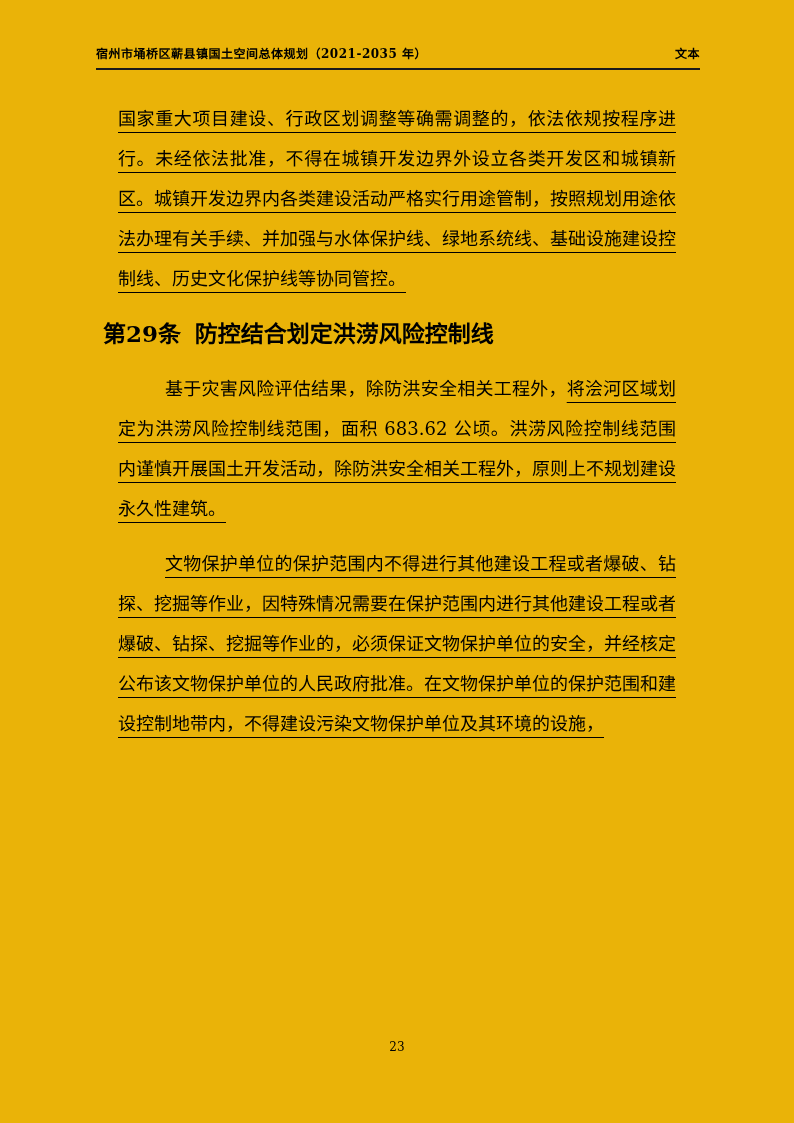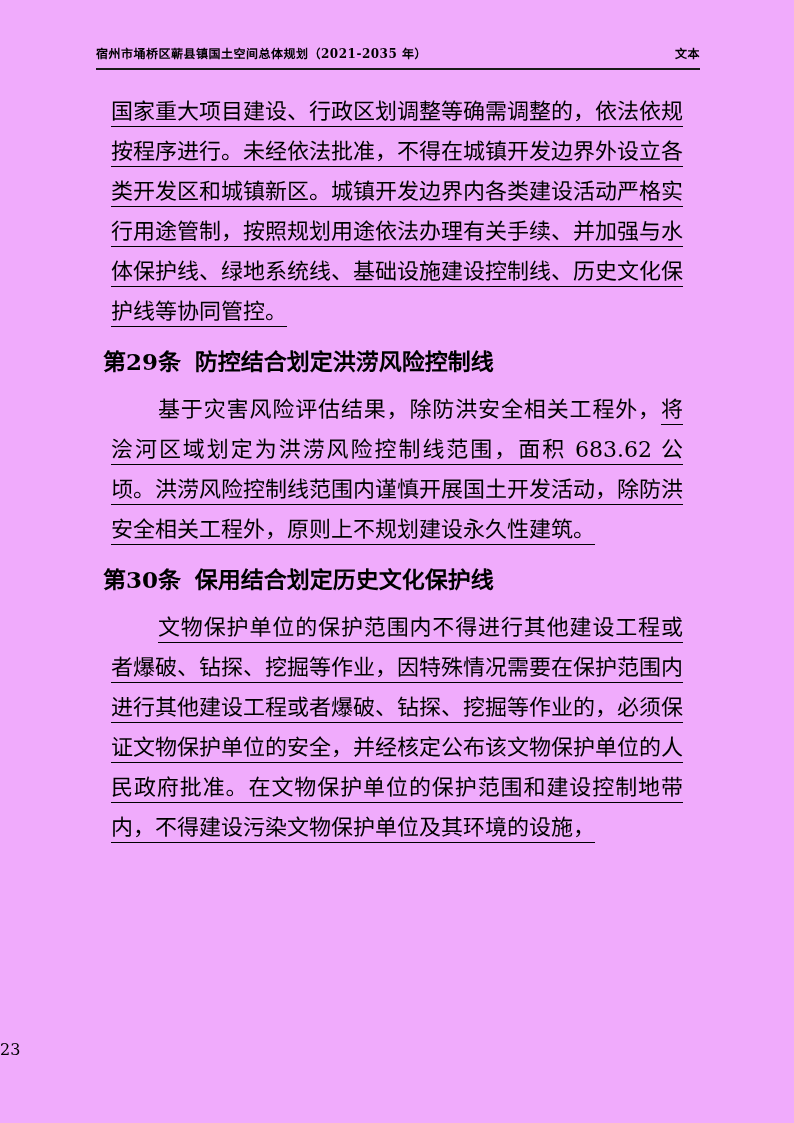--- a/index.html
+++ b/index.html
@@ -4,21 +4,21 @@
 <style>
   html, body {
     margin: 0;
     padding: 0;
     background: #ffffff;
   }
   .page {
     position: relative;
     width: 794px;
     height: 1123px;
-    background: #f0abfc;
+    background: #eab308;
     overflow: hidden;
     font-family: "DejaVu Serif", "Liberation Serif", serif;
     color: #000000;
   }
   .header {
     position: absolute;
     top: 44px;
     left: 96px;
     right: 94px;
     display: flex;
@@ -30,22 +30,22 @@
     border-bottom: 2px solid #1a1a1a;
     padding-bottom: 7px;
   }
   .content {
     position: absolute;
     top: 84px;
     left: 103px;
     width: 588px;
   }
   .para {
-    margin: 8px;
-    font-size: 22px;
+    margin: 15px;
+    font-size: 18px;
     line-height: 40px;
     text-align: justify;
     text-justify: inter-character;
   }
   .para.indent {
     text-indent: 47px;
   }
   .u {
     text-decoration: underline;
     text-decoration-thickness: 1px;
@@ -59,38 +59,38 @@
     line-height: 40px;
   }
   .heading .heading-title {
     margin-left: 0.6em;
   }
   .footer {
     position: absolute;
     top: 1040px;
     left: 0;
     right: 0;
-    font-size: 16px;
+    text-align: center;
+    font-size: 12px;
   }
 </style>
 </head>
 <body>
 
 <div class="page">
 
   <div class="header">
     <span>宿州市埇桥区蕲县镇国土空间总体规划（2021-2035 年）</span>
     <span>文本</span>
   </div>
 
   <div class="content">
       <p class="para"><span class="u">国家重大项目建设、行政区划调整等确需调整的，依法依规按程序进行。未经依法批准，不得在城镇开发边界外设立各类开发区和城镇新区。城镇开发边界内各类建设活动严格实行用途管制，按照规划用途依法办理有关手续、并加强与水体保护线、绿地系统线、基础设施建设控制线、历史文化保护线等协同管控。</span></p>
       <h2 class="heading"><span class="heading-number">第29条</span><span class="heading-title">防控结合划定洪涝风险控制线</span></h2>
       <p class="para indent"><span>基于灾害风险评估结果，除防洪安全相关工程外，</span><span class="u">将浍河区域划定为洪涝风险控制线范围，面积 683.62 公顷。洪涝风险控制线范围内谨慎开展国土开发活动，除防洪安全相关工程外，原则上不规划建设永久性建筑。</span></p>
-      <h2 class="heading"><span class="heading-number">第30条</span><span class="heading-title">保用结合划定历史文化保护线</span></h2>
       <p class="para indent"><span class="u">文物保护单位的保护范围内不得进行其他建设工程或者爆破、钻探、挖掘等作业，因特殊情况需要在保护范围内进行其他建设工程或者爆破、钻探、挖掘等作业的，必须保证文物保护单位的安全，并经核定公布该文物保护单位的人民政府批准。在文物保护单位的保护范围和建设控制地带内，不得建设污染文物保护单位及其环境的设施，</span></p>
     </div>
 
   <div class="footer">
     <span>23</span>
   </div>
 
 </div>
 
 </body></html>

